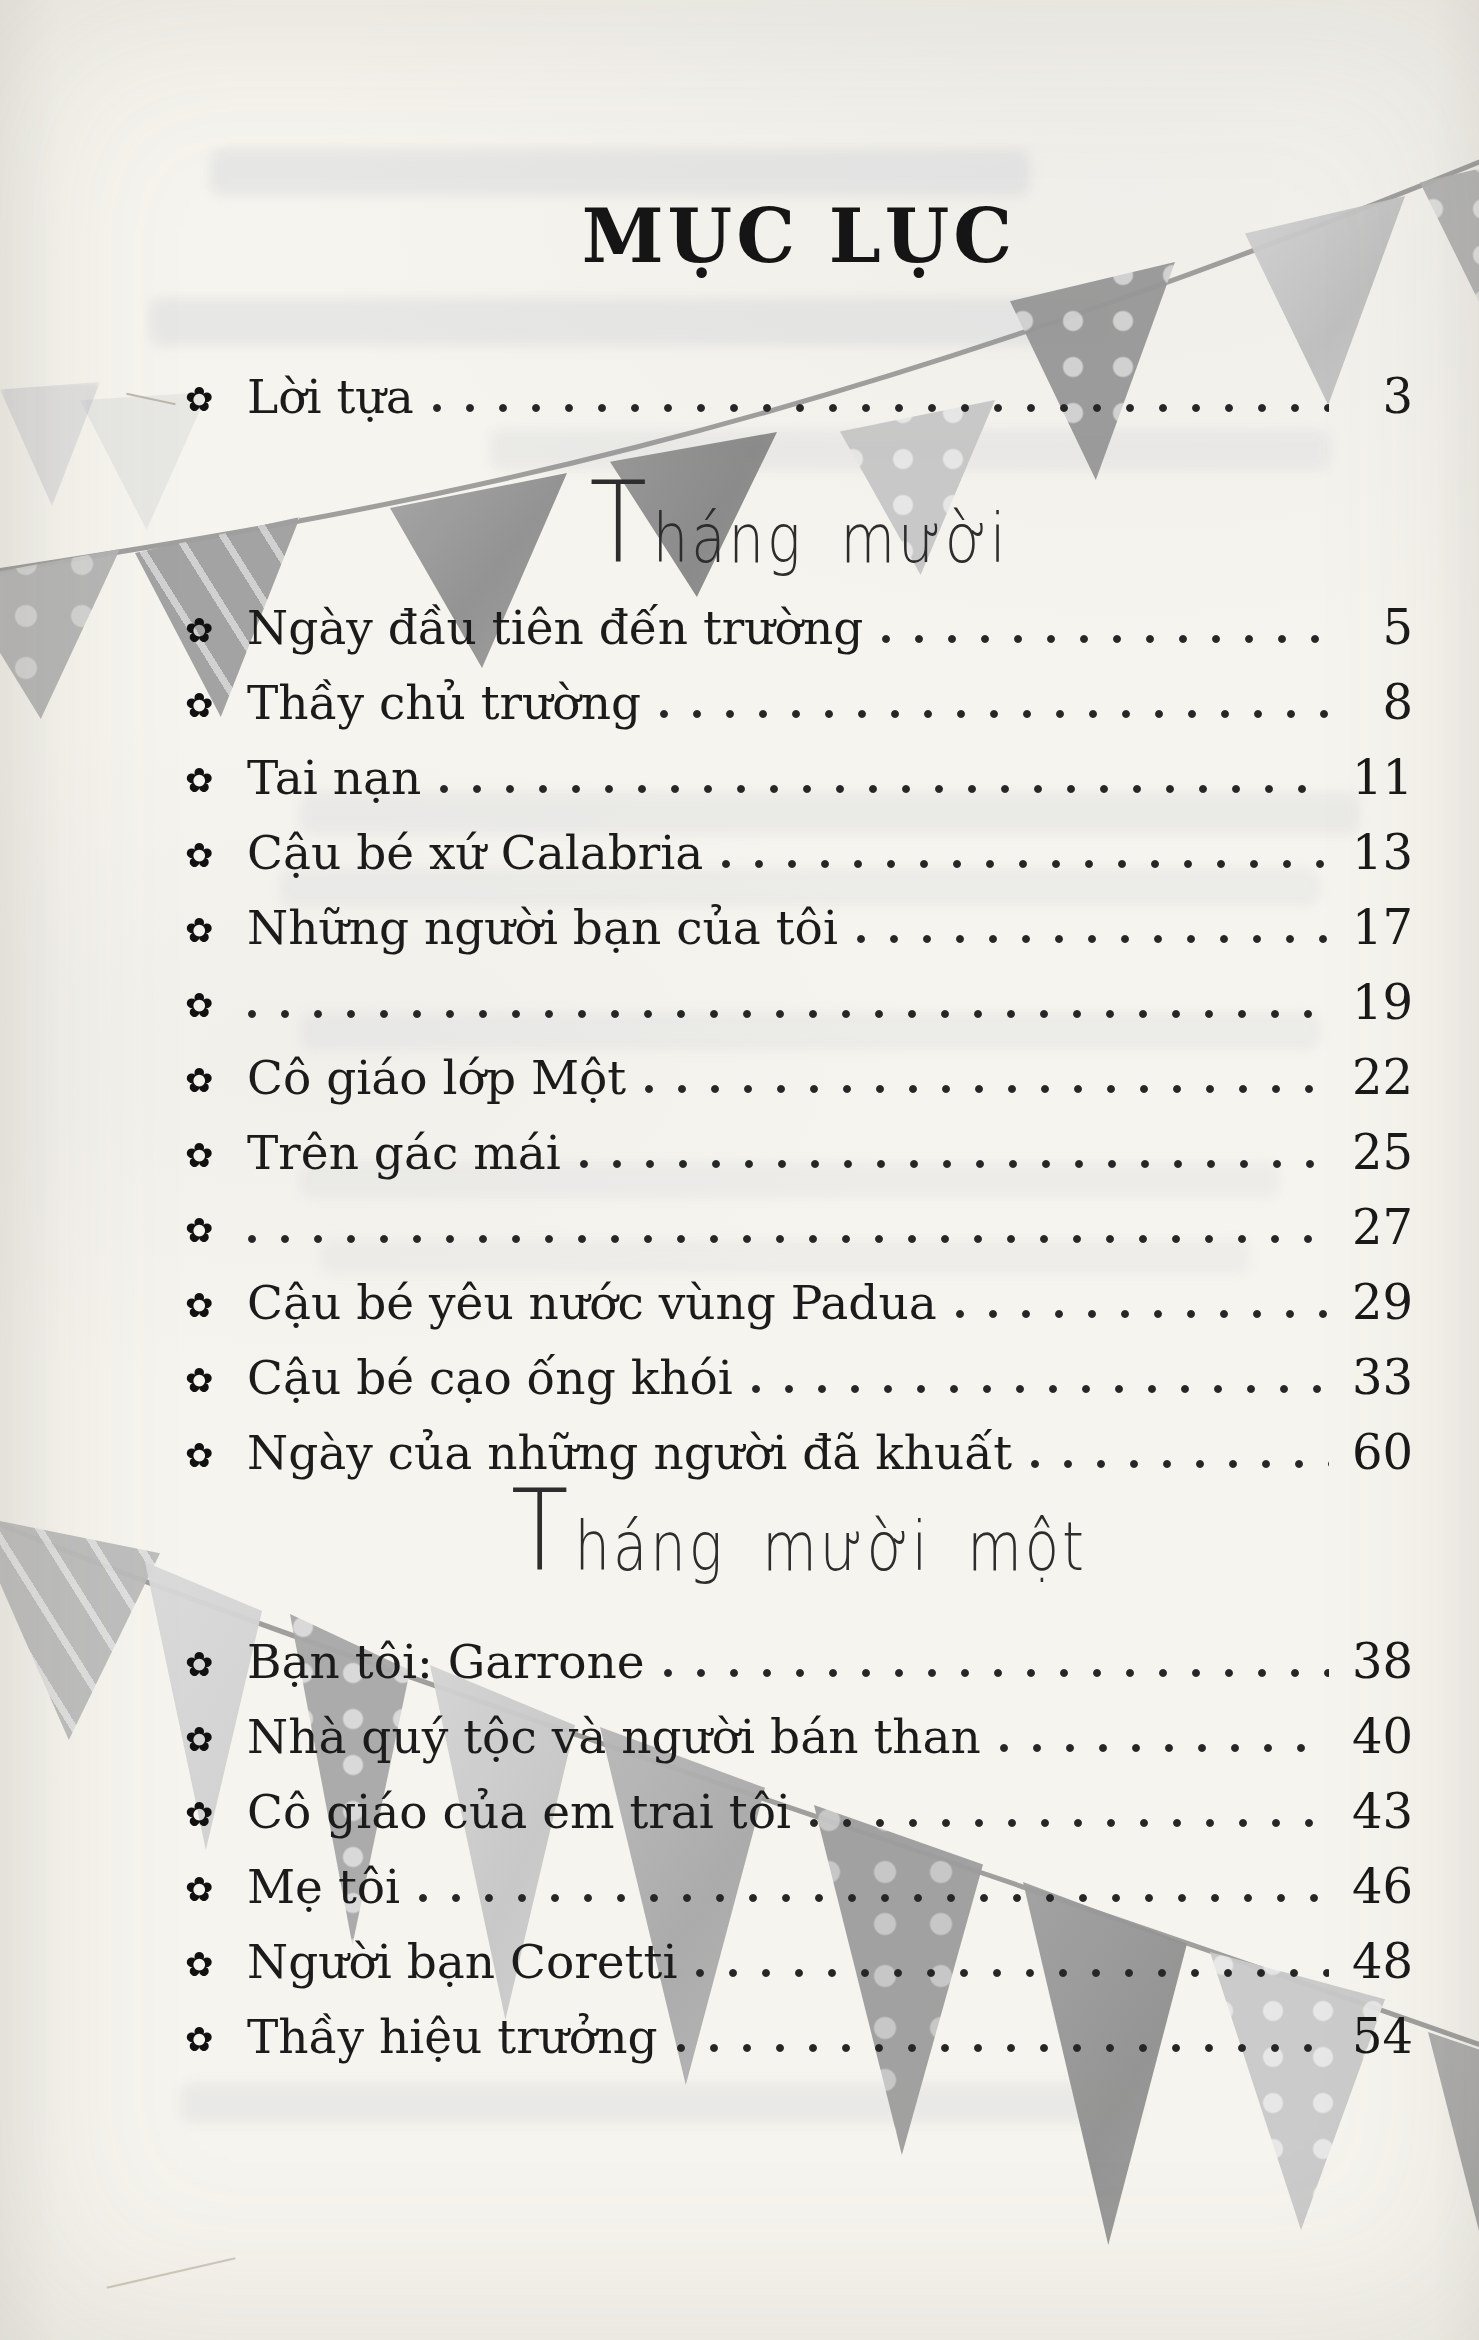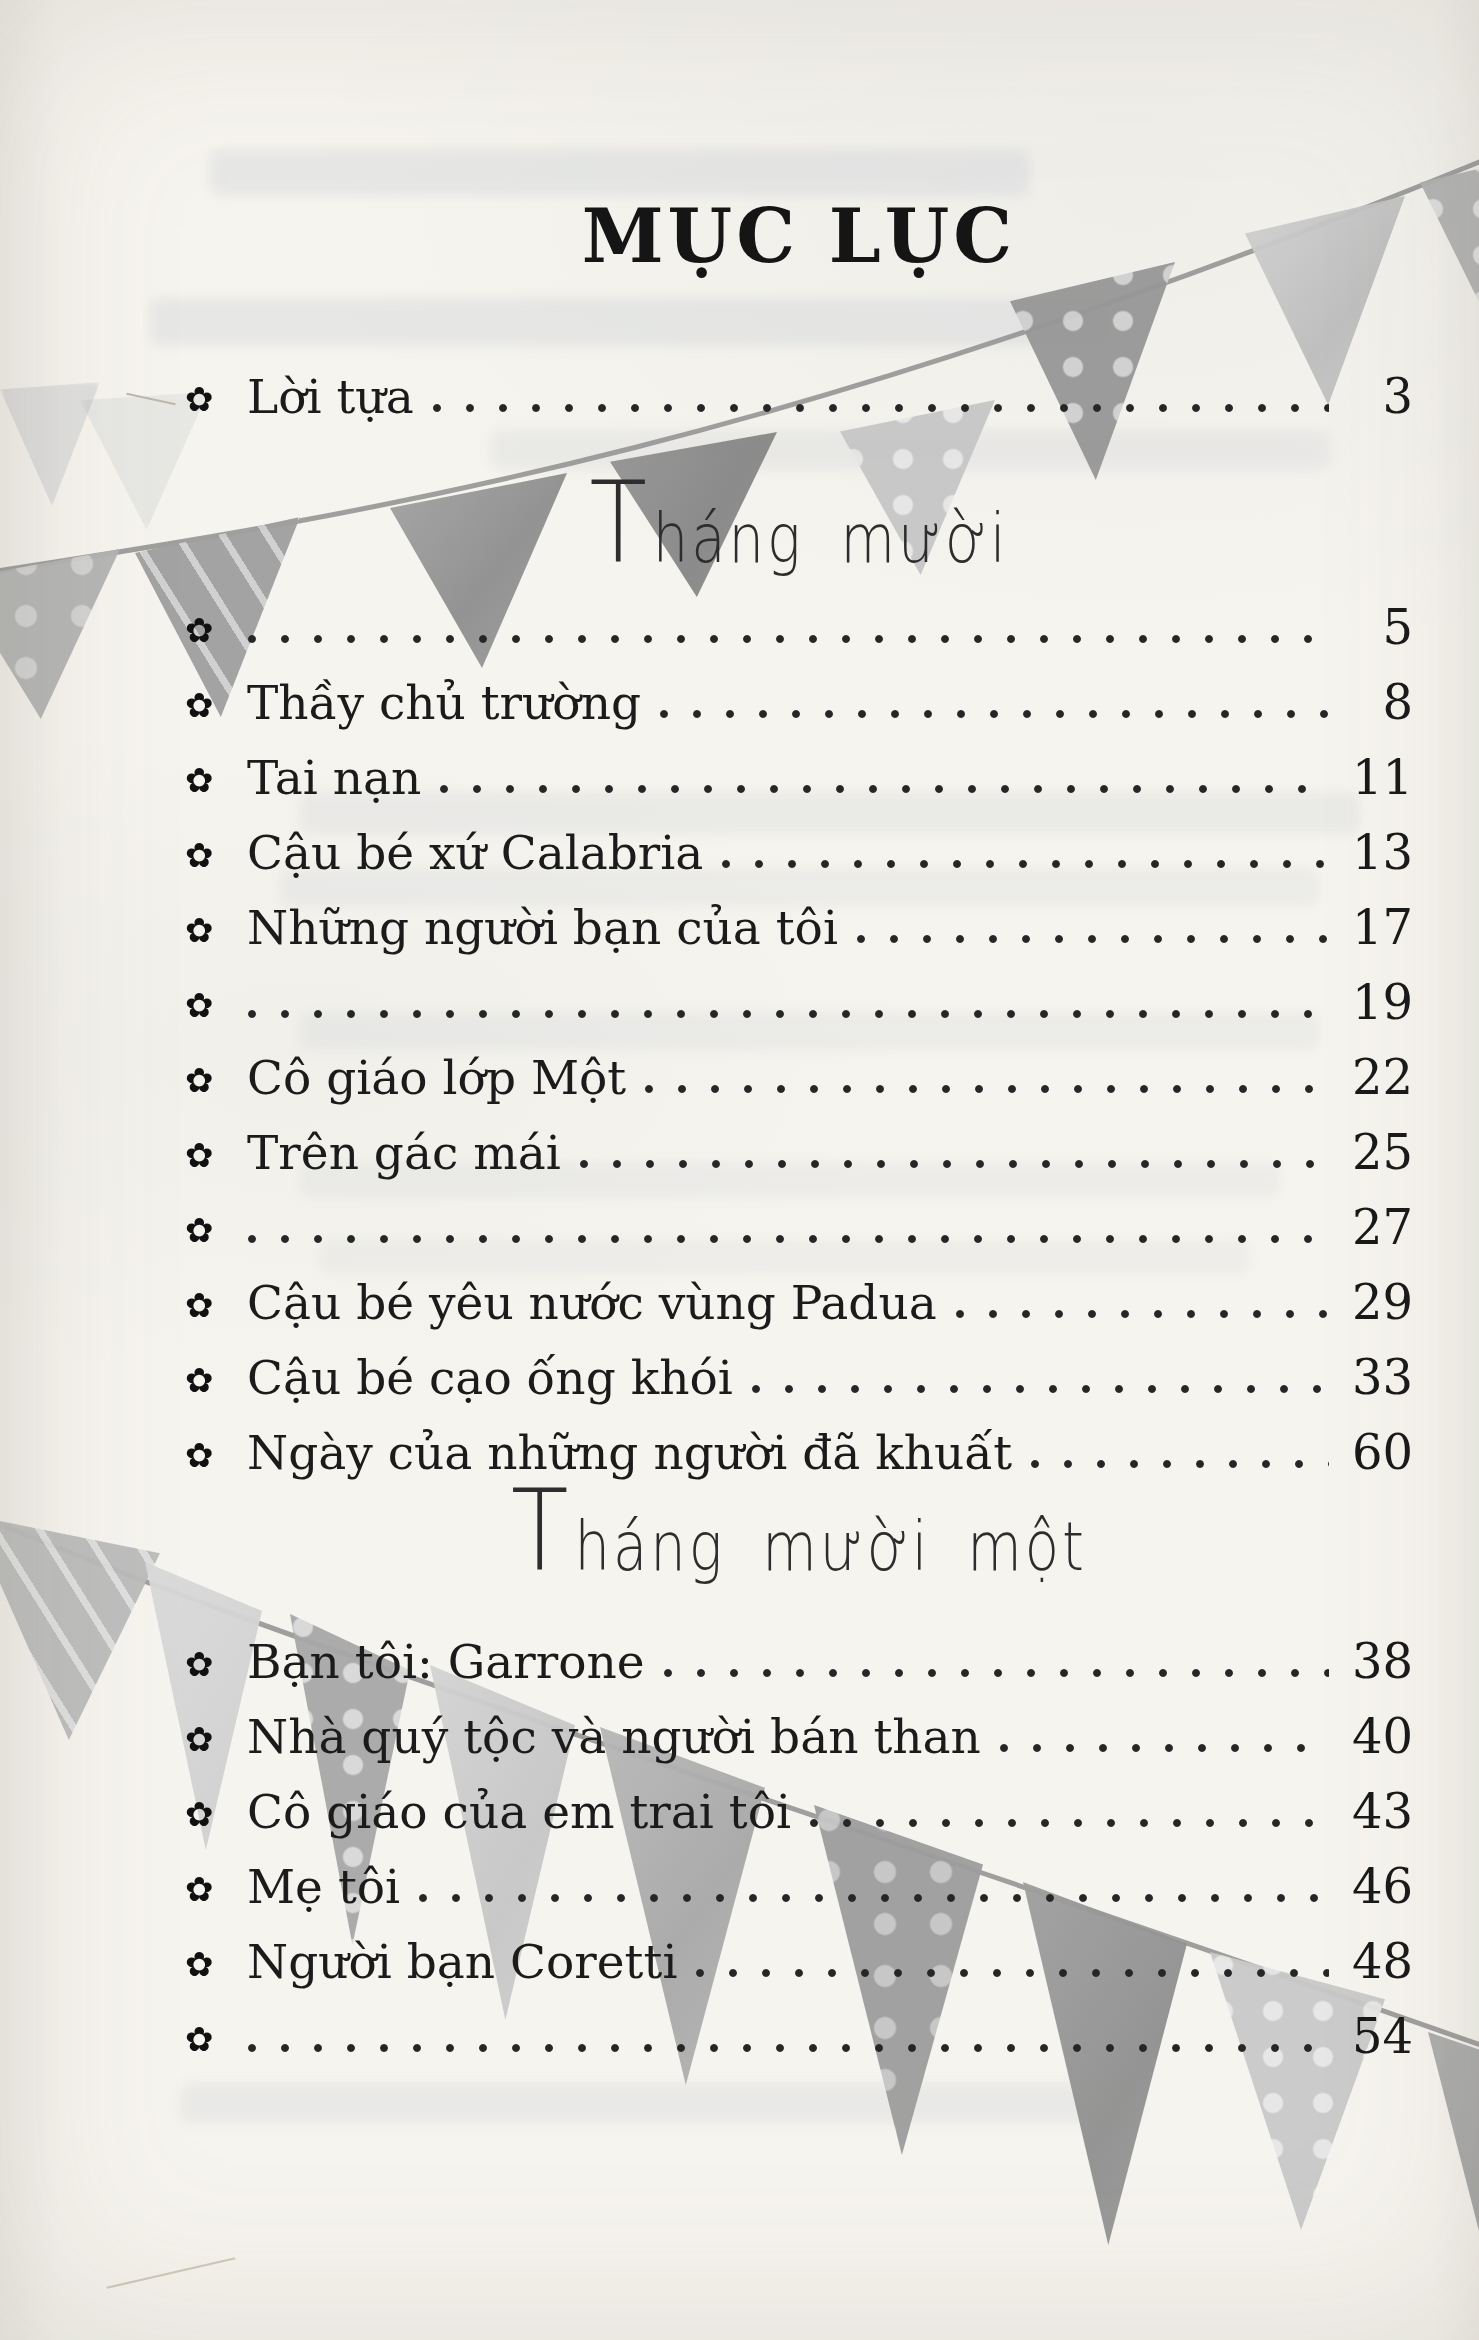--- a/index.html
+++ b/index.html
@@ -105,20 +105,21 @@
 
   <div id="toc-rows">
       <div class="row" style="top: 370px;">
         <span class="bullet">✿</span>
         <span class="label">Lời tựa</span>
         <span class="leader"></span>
         <span class="pageno">3</span>
       </div>
       <div class="row" style="top: 601px;">
         <span class="bullet">✿</span>
+        <span class="label">Ngày đầu tiên đến trường</span>
         <span class="leader"></span>
         <span class="pageno">5</span>
       </div>
       <div class="row" style="top: 676px;">
         <span class="bullet">✿</span>
         <span class="label">Thầy chủ trường</span>
         <span class="leader"></span>
         <span class="pageno">8</span>
       </div>
       <div class="row" style="top: 751px;">
@@ -204,18 +205,19 @@
         <span class="pageno">46</span>
       </div>
       <div class="row" style="top: 1935px;">
         <span class="bullet">✿</span>
         <span class="label">Người bạn Coretti</span>
         <span class="leader"></span>
         <span class="pageno">48</span>
       </div>
       <div class="row" style="top: 2010px;">
         <span class="bullet">✿</span>
+        <span class="label">Thầy hiệu trưởng</span>
         <span class="leader"></span>
         <span class="pageno">54</span>
       </div>
     </div>
 
 </div>
 
 </body></html>

